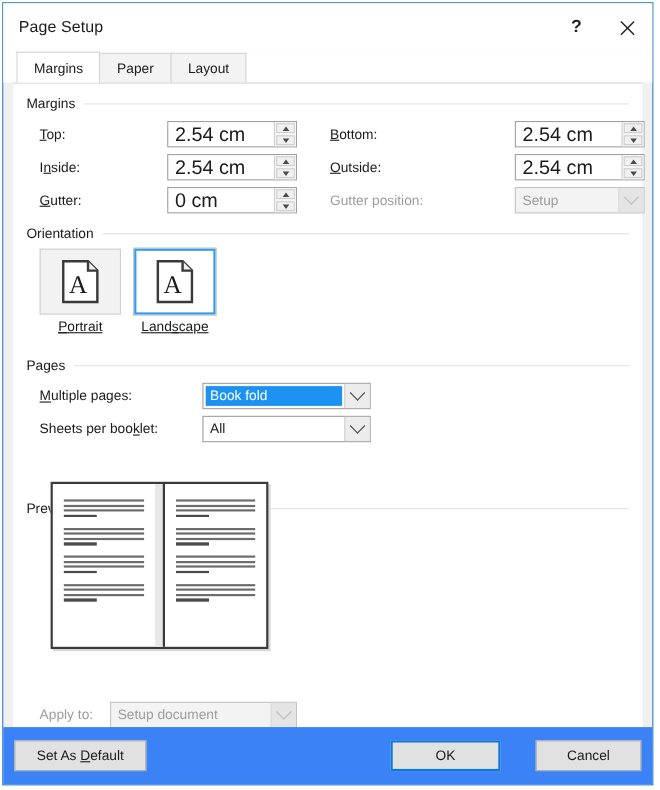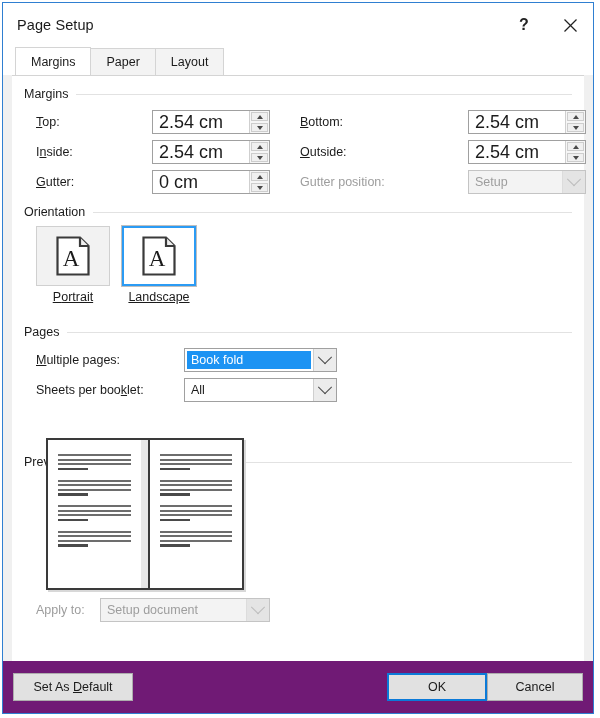--- a/index.html
+++ b/index.html
@@ -284,21 +284,21 @@
     background: #6d6d6d;
     margin-bottom: 2.5px;
   }
   .pv-line.short { width: 42%; background: #4a4a4a; height: 2.5px; }
 
   
   .bottombar {
     flex: 0 0 auto;
     height: 52px;
     position: relative;
-    background: #701a75;
+    background: #3b82f6;
   }
   .btn {
     position: absolute;
     height: 28px;
     background: #e1e1e1;
     border: 1px solid #adadad;
     font-family: "Liberation Sans", sans-serif;
     font-size: 12.5px;
     color: #1b1b1b;
     display: flex;
@@ -548,37 +548,37 @@
           </div>
           <div class="pv-para">
             <div class="pv-line"></div>
             <div class="pv-line"></div>
             <div class="pv-line"></div>
             <div class="pv-line short"></div>
           </div>
         </div>
     </div>
 
-    <div class="row" style="left:24px; top:522px;">
+    <div class="row" style="left:24px; top:562px;">
       <span class="lbl disabled" style="width:64px;">Apply to:</span>
       <div class="combo disabled" style="width:170px;">
         <span class="val">Setup document</span>
         <span class="arrow">
             <span class="chev"></span>
           </span>
       </div>
     </div>
 
   </div>
 
   <div class="bottombar">
     <div class="btn" style="left:10px; top:12px; width:120px;">
       <span>Set As <span class="u">D</span>efault</span>
     </div>
-    <div class="btn default" style="left:384px; top:12px; width:100px;align-items:center;">
+    <div class="btn default" style="left:352px; top:12px; width:100px;align-items:center;">
       <span>OK</span>
     </div>
     <div class="btn" style="left:484px; top:12px; width:96px;">
       <span>Cancel</span>
     </div>
   </div>
 
 </div>
 
 </body></html>

